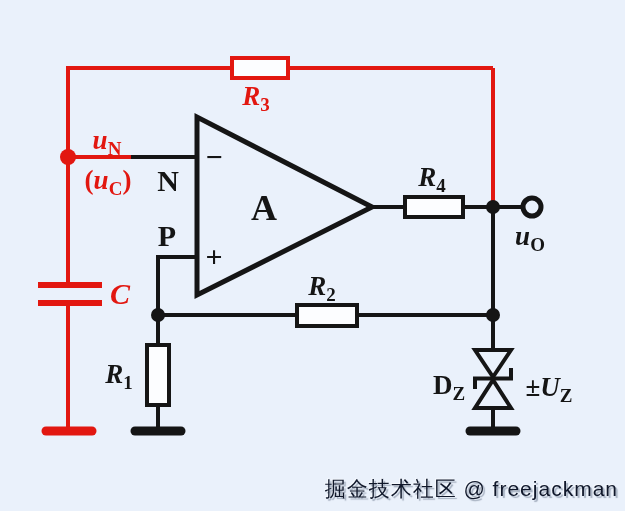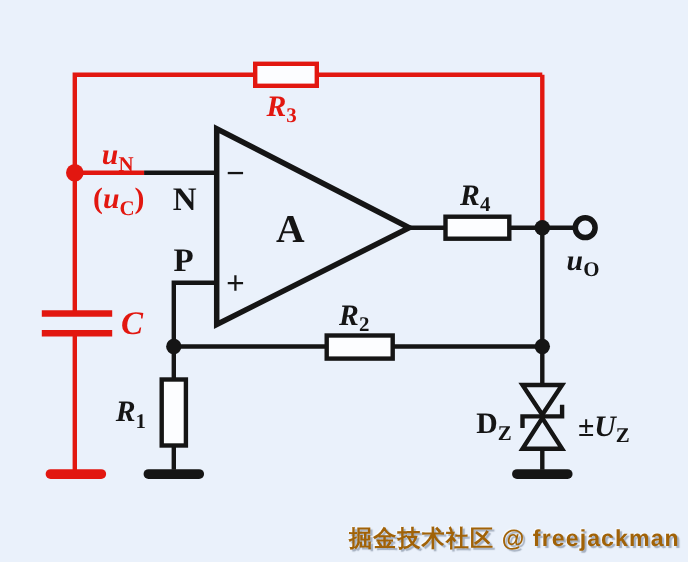--- a/index.html
+++ b/index.html
@@ -38,25 +38,24 @@
   .f27{font-size:27px;}
   .f30{font-size:30px;}
   .f36{font-size:36px;}
   .sub{font-size:19px;font-style:normal;}
   .sign{font-size:30px;font-style:normal;}
   .watermark{
     position:absolute;
     right:7px;bottom:8px;
     font-size:21px;
     letter-spacing:1px;
-    color:#a16207;
+    color:#0f172a;
     text-shadow:2px 2px 1px rgba(150,162,180,0.85), -1px -1px 0 rgba(255,255,255,0.55);
     user-select:none;
     white-space:nowrap;
-    font-weight:bold;
   }
 </style>
 </head>
 <body>
 
 <div class="stage">
   <svg width="625" height="511" viewBox="0 0 625 511">
 
     <g>
       <path class="w-red" d="M68,157 L68,68 L493,68"></path>

